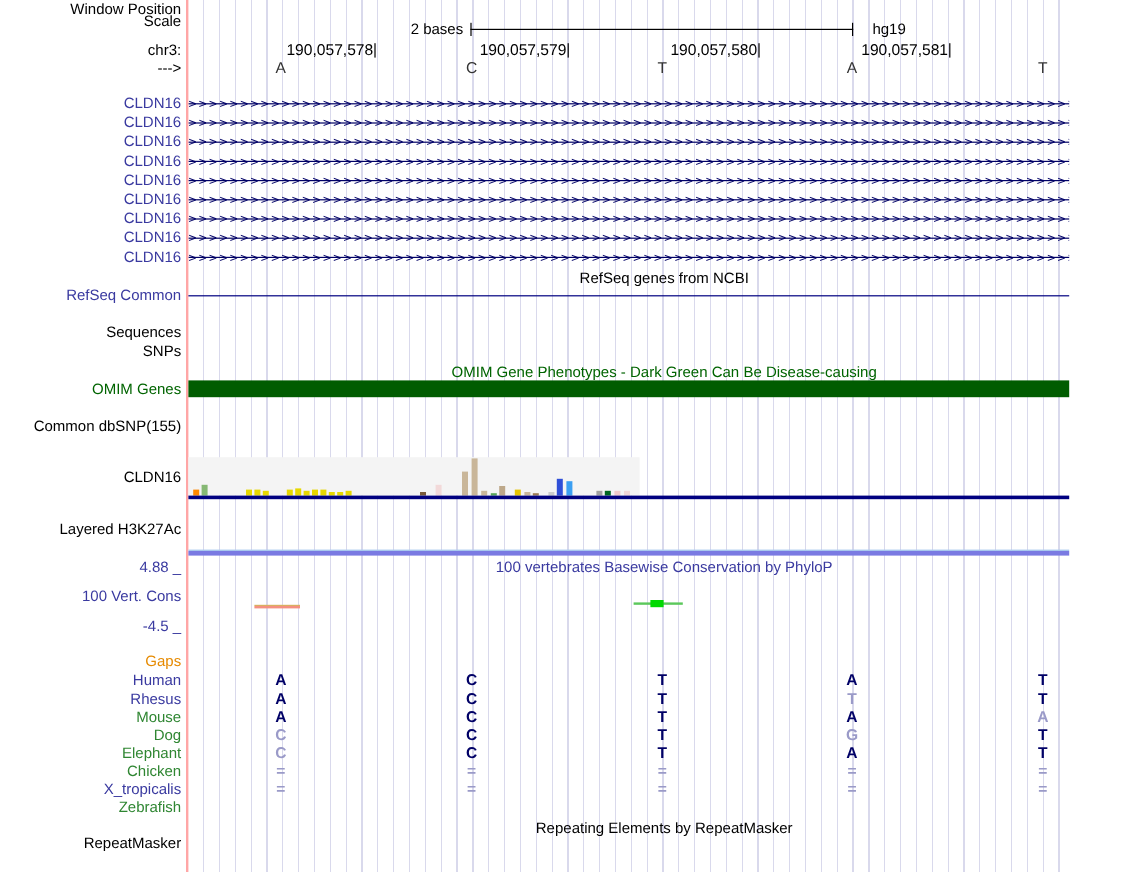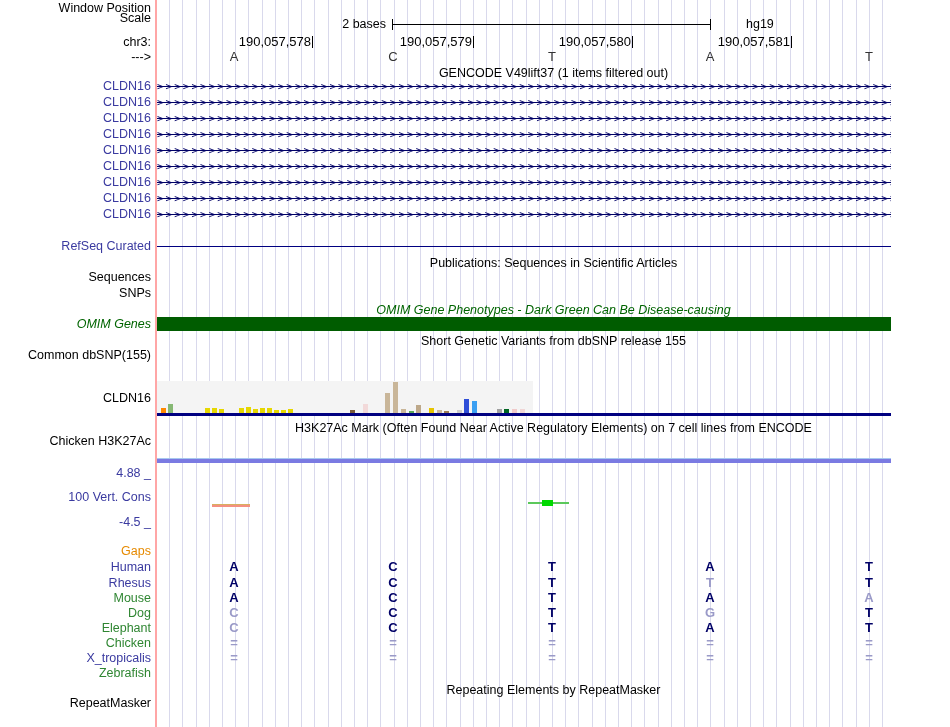--- a/index.html
+++ b/index.html
@@ -12,21 +12,21 @@
     background:repeating-linear-gradient(to right,transparent 0 12.2px,#d9d9ec 12.2px 13.2px);
     pointer-events:none;
   }
   .pink-line{position:absolute;left:155px;top:0;width:2px;height:727px;background:#ffa6a6;}
   .llabel{position:absolute;left:0;width:151px;text-align:right;line-height:15px;white-space:nowrap;}
   .ctitle{position:absolute;left:157px;width:793px;text-align:center;line-height:15px;white-space:nowrap;}
   .abs{position:absolute;}
   .blue{color:#3a3aa0;}
   .green{color:#2f8632;}
   .orange{color:#e68a00;}
-  .dkgreen{color:#006400;font-style:italic;}
+  .dkgreen{color:#006400;}
   .hline{position:absolute;height:1px;background:#000080;}
   .tick{position:absolute;width:1px;background:#000;}
   .coord{position:absolute;width:110px;text-align:right;font-size:13px;line-height:14px;}
   .base{position:absolute;width:22px;text-align:center;font-size:13px;color:#333;line-height:14px;}
   .arrow-row{position:absolute;left:157px;width:793px;height:16px;overflow:hidden;white-space:nowrap;}
   .arrow-row span{
     font-family:"DejaVu Sans Mono",monospace;font-size:11px;line-height:16px;
     letter-spacing:2px;color:#000066;text-decoration:line-through;
   }
   .omim-bar{position:absolute;left:157px;width:793px;height:14px;background:#005c00;}
@@ -49,40 +49,39 @@
   <div class="grid-layer"></div>
   <div class="pink-line"></div>
 
   <div class="llabel" style="top:1px">Window Position</div>
 
   <div class="llabel" style="top:11px">Scale</div>
   <div class="abs" style="top:17px;left:280px;width:106px;text-align:right;line-height:15px">2 bases</div>
   <div class="scalebar" style="top:24px;left:392px;width:319px"></div>
   <div class="tick" style="top:19px;left:392px;height:11px"></div>
   <div class="tick" style="top:19px;left:710px;height:11px"></div>
-  <div class="abs" style="top:17px;left:746px;line-height:15px">hg19</div>
+  <div class="abs" style="top:17px;left:727px;line-height:15px">hg19</div>
 
   <div class="llabel" style="top:35px">chr3:</div>
   <div class="coord" style="top:35px;left:201px">190,057,578</div>
   <div class="tick" style="top:36px;left:312px;height:12px"></div>
   <div class="coord" style="top:35px;left:362px">190,057,579</div>
   <div class="tick" style="top:36px;left:473px;height:12px"></div>
   <div class="coord" style="top:35px;left:521px">190,057,580</div>
   <div class="tick" style="top:36px;left:632px;height:12px"></div>
   <div class="coord" style="top:35px;left:680px">190,057,581</div>
   <div class="tick" style="top:36px;left:791px;height:12px"></div>
 
   <div class="llabel" style="top:50px">---&gt;</div>
   <div class="base" style="top:50px;left:223px">A</div>
   <div class="base" style="top:50px;left:382px">C</div>
   <div class="base" style="top:50px;left:541px">T</div>
   <div class="base" style="top:50px;left:699px">A</div>
   <div class="base" style="top:50px;left:858px">T</div>
 
-  <div class="ctitle" style="top:66px">GENCODE V49lift37 (1 items filtered out)</div>
   <div id="gene-rows">
       <div class="llabel blue" style="top: 79px;">CLDN16</div>
       <div class="arrow-row" style="top: 79px;"><span>&gt;&gt;&gt;&gt;&gt;&gt;&gt;&gt;&gt;&gt;&gt;&gt;&gt;&gt;&gt;&gt;&gt;&gt;&gt;&gt;&gt;&gt;&gt;&gt;&gt;&gt;&gt;&gt;&gt;&gt;&gt;&gt;&gt;&gt;&gt;&gt;&gt;&gt;&gt;&gt;&gt;&gt;&gt;&gt;&gt;&gt;&gt;&gt;&gt;&gt;&gt;&gt;&gt;&gt;&gt;&gt;&gt;&gt;&gt;&gt;&gt;&gt;&gt;&gt;&gt;&gt;&gt;&gt;&gt;&gt;&gt;&gt;&gt;&gt;&gt;&gt;&gt;&gt;&gt;&gt;&gt;&gt;&gt;&gt;&gt;&gt;&gt;&gt;&gt;&gt;&gt;&gt;&gt;&gt;&gt;</span></div>
       <div class="llabel blue" style="top: 95px;">CLDN16</div>
       <div class="arrow-row" style="top: 95px;"><span>&gt;&gt;&gt;&gt;&gt;&gt;&gt;&gt;&gt;&gt;&gt;&gt;&gt;&gt;&gt;&gt;&gt;&gt;&gt;&gt;&gt;&gt;&gt;&gt;&gt;&gt;&gt;&gt;&gt;&gt;&gt;&gt;&gt;&gt;&gt;&gt;&gt;&gt;&gt;&gt;&gt;&gt;&gt;&gt;&gt;&gt;&gt;&gt;&gt;&gt;&gt;&gt;&gt;&gt;&gt;&gt;&gt;&gt;&gt;&gt;&gt;&gt;&gt;&gt;&gt;&gt;&gt;&gt;&gt;&gt;&gt;&gt;&gt;&gt;&gt;&gt;&gt;&gt;&gt;&gt;&gt;&gt;&gt;&gt;&gt;&gt;&gt;&gt;&gt;&gt;&gt;&gt;&gt;&gt;&gt;</span></div>
       <div class="llabel blue" style="top: 111px;">CLDN16</div>
       <div class="arrow-row" style="top: 111px;"><span>&gt;&gt;&gt;&gt;&gt;&gt;&gt;&gt;&gt;&gt;&gt;&gt;&gt;&gt;&gt;&gt;&gt;&gt;&gt;&gt;&gt;&gt;&gt;&gt;&gt;&gt;&gt;&gt;&gt;&gt;&gt;&gt;&gt;&gt;&gt;&gt;&gt;&gt;&gt;&gt;&gt;&gt;&gt;&gt;&gt;&gt;&gt;&gt;&gt;&gt;&gt;&gt;&gt;&gt;&gt;&gt;&gt;&gt;&gt;&gt;&gt;&gt;&gt;&gt;&gt;&gt;&gt;&gt;&gt;&gt;&gt;&gt;&gt;&gt;&gt;&gt;&gt;&gt;&gt;&gt;&gt;&gt;&gt;&gt;&gt;&gt;&gt;&gt;&gt;&gt;&gt;&gt;&gt;&gt;&gt;</span></div>
       <div class="llabel blue" style="top: 127px;">CLDN16</div>
       <div class="arrow-row" style="top: 127px;"><span>&gt;&gt;&gt;&gt;&gt;&gt;&gt;&gt;&gt;&gt;&gt;&gt;&gt;&gt;&gt;&gt;&gt;&gt;&gt;&gt;&gt;&gt;&gt;&gt;&gt;&gt;&gt;&gt;&gt;&gt;&gt;&gt;&gt;&gt;&gt;&gt;&gt;&gt;&gt;&gt;&gt;&gt;&gt;&gt;&gt;&gt;&gt;&gt;&gt;&gt;&gt;&gt;&gt;&gt;&gt;&gt;&gt;&gt;&gt;&gt;&gt;&gt;&gt;&gt;&gt;&gt;&gt;&gt;&gt;&gt;&gt;&gt;&gt;&gt;&gt;&gt;&gt;&gt;&gt;&gt;&gt;&gt;&gt;&gt;&gt;&gt;&gt;&gt;&gt;&gt;&gt;&gt;&gt;&gt;&gt;</span></div>
       <div class="llabel blue" style="top: 143px;">CLDN16</div>
@@ -90,32 +89,31 @@
       <div class="llabel blue" style="top: 159px;">CLDN16</div>
       <div class="arrow-row" style="top: 159px;"><span>&gt;&gt;&gt;&gt;&gt;&gt;&gt;&gt;&gt;&gt;&gt;&gt;&gt;&gt;&gt;&gt;&gt;&gt;&gt;&gt;&gt;&gt;&gt;&gt;&gt;&gt;&gt;&gt;&gt;&gt;&gt;&gt;&gt;&gt;&gt;&gt;&gt;&gt;&gt;&gt;&gt;&gt;&gt;&gt;&gt;&gt;&gt;&gt;&gt;&gt;&gt;&gt;&gt;&gt;&gt;&gt;&gt;&gt;&gt;&gt;&gt;&gt;&gt;&gt;&gt;&gt;&gt;&gt;&gt;&gt;&gt;&gt;&gt;&gt;&gt;&gt;&gt;&gt;&gt;&gt;&gt;&gt;&gt;&gt;&gt;&gt;&gt;&gt;&gt;&gt;&gt;&gt;&gt;&gt;&gt;</span></div>
       <div class="llabel blue" style="top: 175px;">CLDN16</div>
       <div class="arrow-row" style="top: 175px;"><span>&gt;&gt;&gt;&gt;&gt;&gt;&gt;&gt;&gt;&gt;&gt;&gt;&gt;&gt;&gt;&gt;&gt;&gt;&gt;&gt;&gt;&gt;&gt;&gt;&gt;&gt;&gt;&gt;&gt;&gt;&gt;&gt;&gt;&gt;&gt;&gt;&gt;&gt;&gt;&gt;&gt;&gt;&gt;&gt;&gt;&gt;&gt;&gt;&gt;&gt;&gt;&gt;&gt;&gt;&gt;&gt;&gt;&gt;&gt;&gt;&gt;&gt;&gt;&gt;&gt;&gt;&gt;&gt;&gt;&gt;&gt;&gt;&gt;&gt;&gt;&gt;&gt;&gt;&gt;&gt;&gt;&gt;&gt;&gt;&gt;&gt;&gt;&gt;&gt;&gt;&gt;&gt;&gt;&gt;&gt;</span></div>
       <div class="llabel blue" style="top: 191px;">CLDN16</div>
       <div class="arrow-row" style="top: 191px;"><span>&gt;&gt;&gt;&gt;&gt;&gt;&gt;&gt;&gt;&gt;&gt;&gt;&gt;&gt;&gt;&gt;&gt;&gt;&gt;&gt;&gt;&gt;&gt;&gt;&gt;&gt;&gt;&gt;&gt;&gt;&gt;&gt;&gt;&gt;&gt;&gt;&gt;&gt;&gt;&gt;&gt;&gt;&gt;&gt;&gt;&gt;&gt;&gt;&gt;&gt;&gt;&gt;&gt;&gt;&gt;&gt;&gt;&gt;&gt;&gt;&gt;&gt;&gt;&gt;&gt;&gt;&gt;&gt;&gt;&gt;&gt;&gt;&gt;&gt;&gt;&gt;&gt;&gt;&gt;&gt;&gt;&gt;&gt;&gt;&gt;&gt;&gt;&gt;&gt;&gt;&gt;&gt;&gt;&gt;&gt;</span></div>
       <div class="llabel blue" style="top: 207px;">CLDN16</div>
       <div class="arrow-row" style="top: 207px;"><span>&gt;&gt;&gt;&gt;&gt;&gt;&gt;&gt;&gt;&gt;&gt;&gt;&gt;&gt;&gt;&gt;&gt;&gt;&gt;&gt;&gt;&gt;&gt;&gt;&gt;&gt;&gt;&gt;&gt;&gt;&gt;&gt;&gt;&gt;&gt;&gt;&gt;&gt;&gt;&gt;&gt;&gt;&gt;&gt;&gt;&gt;&gt;&gt;&gt;&gt;&gt;&gt;&gt;&gt;&gt;&gt;&gt;&gt;&gt;&gt;&gt;&gt;&gt;&gt;&gt;&gt;&gt;&gt;&gt;&gt;&gt;&gt;&gt;&gt;&gt;&gt;&gt;&gt;&gt;&gt;&gt;&gt;&gt;&gt;&gt;&gt;&gt;&gt;&gt;&gt;&gt;&gt;&gt;&gt;&gt;</span></div>
     </div>
 
-  <div class="llabel blue" style="top:239px">RefSeq Curated</div>
+  <div class="ctitle" style="top:225px">RefSeq genes from NCBI</div>
+  <div class="llabel blue" style="top:239px">RefSeq Common</div>
   <div class="hline" style="top:246px;left:157px;width:793px"></div>
 
-  <div class="ctitle" style="top:256px">Publications: Sequences in Scientific Articles</div>
   <div class="llabel" style="top:270px">Sequences</div>
   <div class="llabel" style="top:286px">SNPs</div>
 
   <div class="ctitle dkgreen" style="top:303px">OMIM Gene Phenotypes - Dark Green Can Be Disease-causing</div>
   <div class="llabel dkgreen" style="top:317px">OMIM Genes</div>
   <div class="omim-bar" style="top:317px"></div>
 
-  <div class="ctitle" style="top:334px">Short Genetic Variants from dbSNP release 155</div>
   <div class="llabel" style="top:348px">Common dbSNP(155)</div>
 
   <div class="gtex-bg" style="top:381px;height:32px"></div>
   <div class="llabel" style="top:391px">CLDN16</div>
   <div id="gtex-bars">
       <div class="gtex-bar" style="left: 161px; top: 408px; width: 5px; height: 5px; background: rgb(255, 136, 0);"></div>
       <div class="gtex-bar" style="left: 168px; top: 404px; width: 5px; height: 9px; background: rgb(134, 184, 116);"></div>
       <div class="gtex-bar" style="left: 205px; top: 408px; width: 5px; height: 5px; background: rgb(230, 215, 0);"></div>
       <div class="gtex-bar" style="left: 212px; top: 408px; width: 5px; height: 5px; background: rgb(230, 215, 0);"></div>
       <div class="gtex-bar" style="left: 219px; top: 409px; width: 5px; height: 4px; background: rgb(230, 215, 0);"></div>
@@ -140,25 +138,25 @@
       <div class="gtex-bar" style="left: 457px; top: 410px; width: 5px; height: 3px; background: rgb(204, 204, 204);"></div>
       <div class="gtex-bar" style="left: 464px; top: 399px; width: 5px; height: 14px; background: rgb(47, 79, 216);"></div>
       <div class="gtex-bar" style="left: 472px; top: 401px; width: 5px; height: 12px; background: rgb(59, 159, 242);"></div>
       <div class="gtex-bar" style="left: 497px; top: 409px; width: 5px; height: 4px; background: rgb(160, 160, 160);"></div>
       <div class="gtex-bar" style="left: 504px; top: 409px; width: 5px; height: 4px; background: rgb(0, 102, 34);"></div>
       <div class="gtex-bar" style="left: 512px; top: 409px; width: 5px; height: 4px; background: rgb(240, 202, 202);"></div>
       <div class="gtex-bar" style="left: 520px; top: 409px; width: 5px; height: 4px; background: rgb(240, 214, 214);"></div>
     </div>
   <div class="gtex-axis" style="top:413px"></div>
 
-  <div class="ctitle" style="top:421px">H3K27Ac Mark (Often Found Near Active Regulatory Elements) on 7 cell lines from ENCODE</div>
-  <div class="llabel" style="top:434px">Chicken H3K27Ac</div>
+  <div class="llabel" style="top:434px">Layered H3K27Ac</div>
   <div class="h3k-bar" style="top:458px"></div>
 
   <div class="llabel blue" style="top:466px">4.88 _</div>
+  <div class="ctitle blue" style="top:466px">100 vertebrates Basewise Conservation by PhyloP</div>
   <div class="llabel blue" style="top:490px">100 Vert. Cons</div>
   <div class="llabel blue" style="top:515px">-4.5 _</div>
   <div class="phylo-neg" style="top:504px;left:212px;width:38px;height:3px"></div>
   <div class="phylo-pos-line" style="top:502px;left:528px;width:41px;height:2px"></div>
   <div class="phylo-pos-sq" style="top:500px;left:542px;width:11px;height:6px"></div>
 
   <div id="multiz-rows">
       <div class="llabel orange" style="top: 544px;">Gaps</div>
       <div class="llabel blue" style="top: 560px;">Human</div>
       <div class="mz-cell" style="top: 560px; left: 223px;">A</div>

